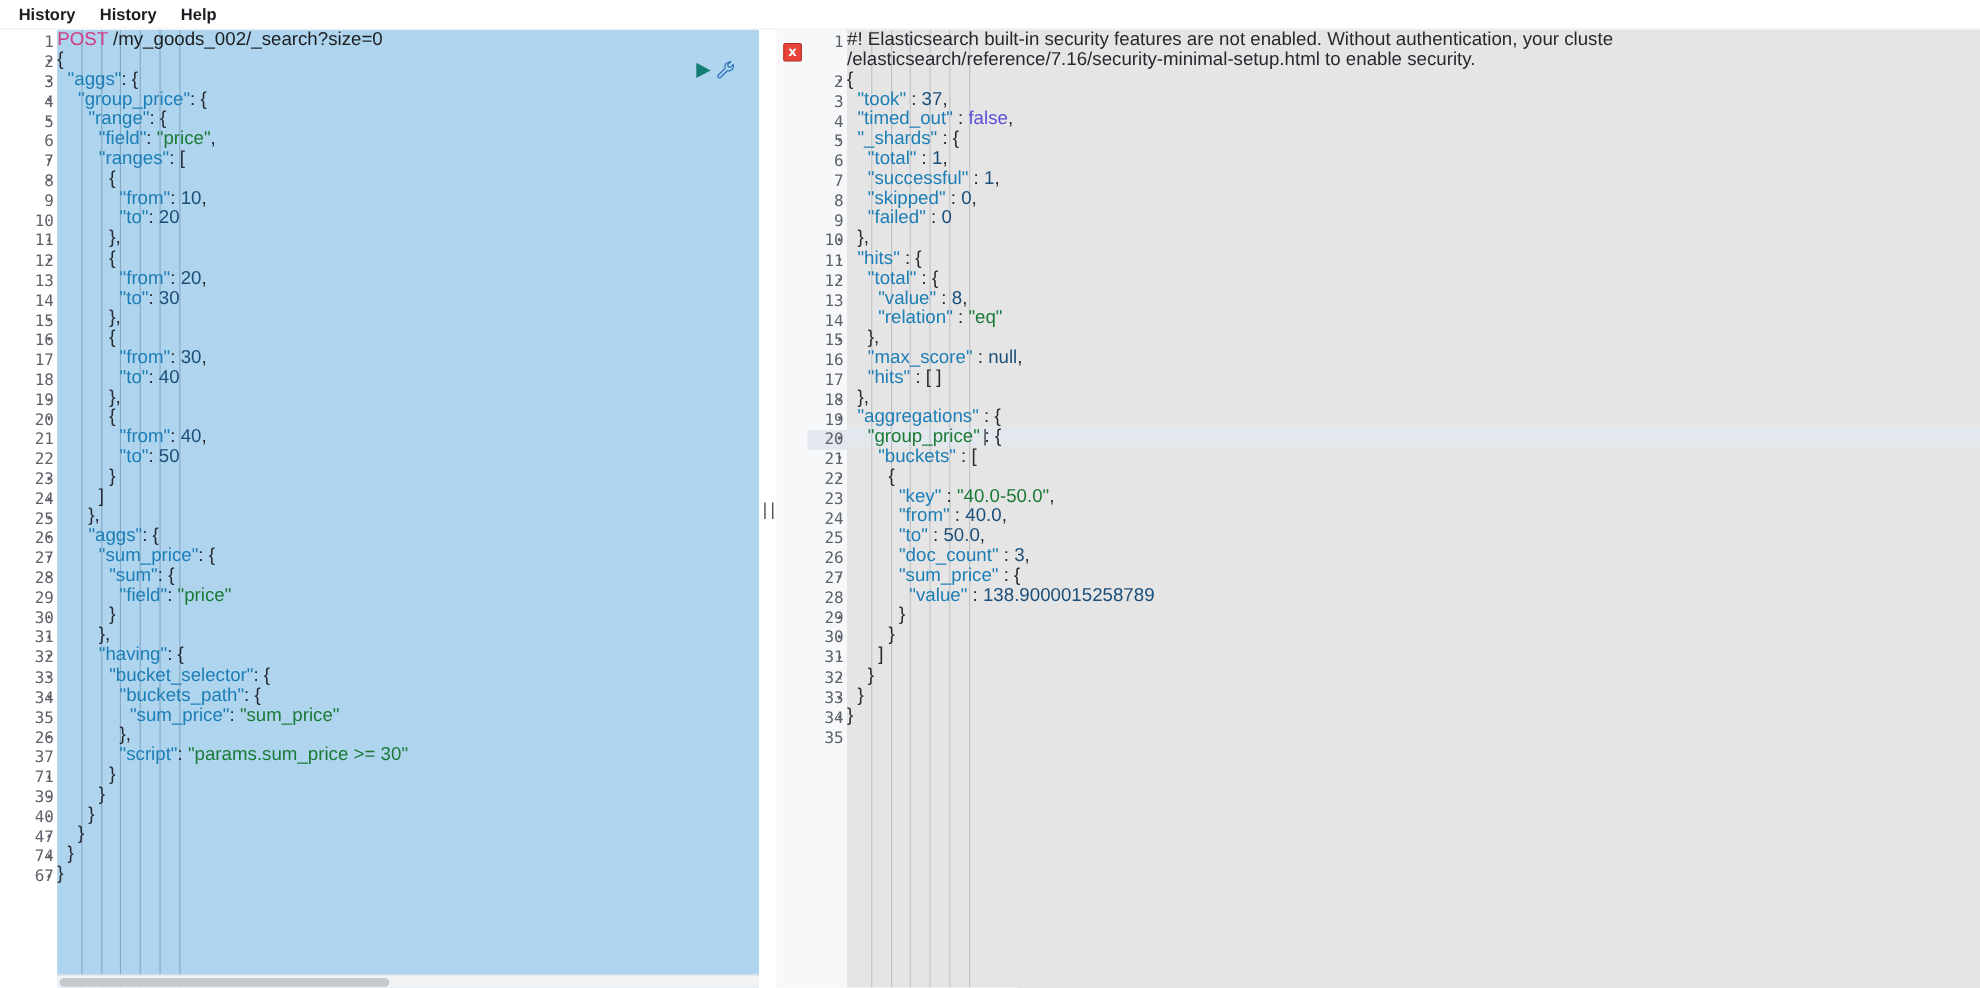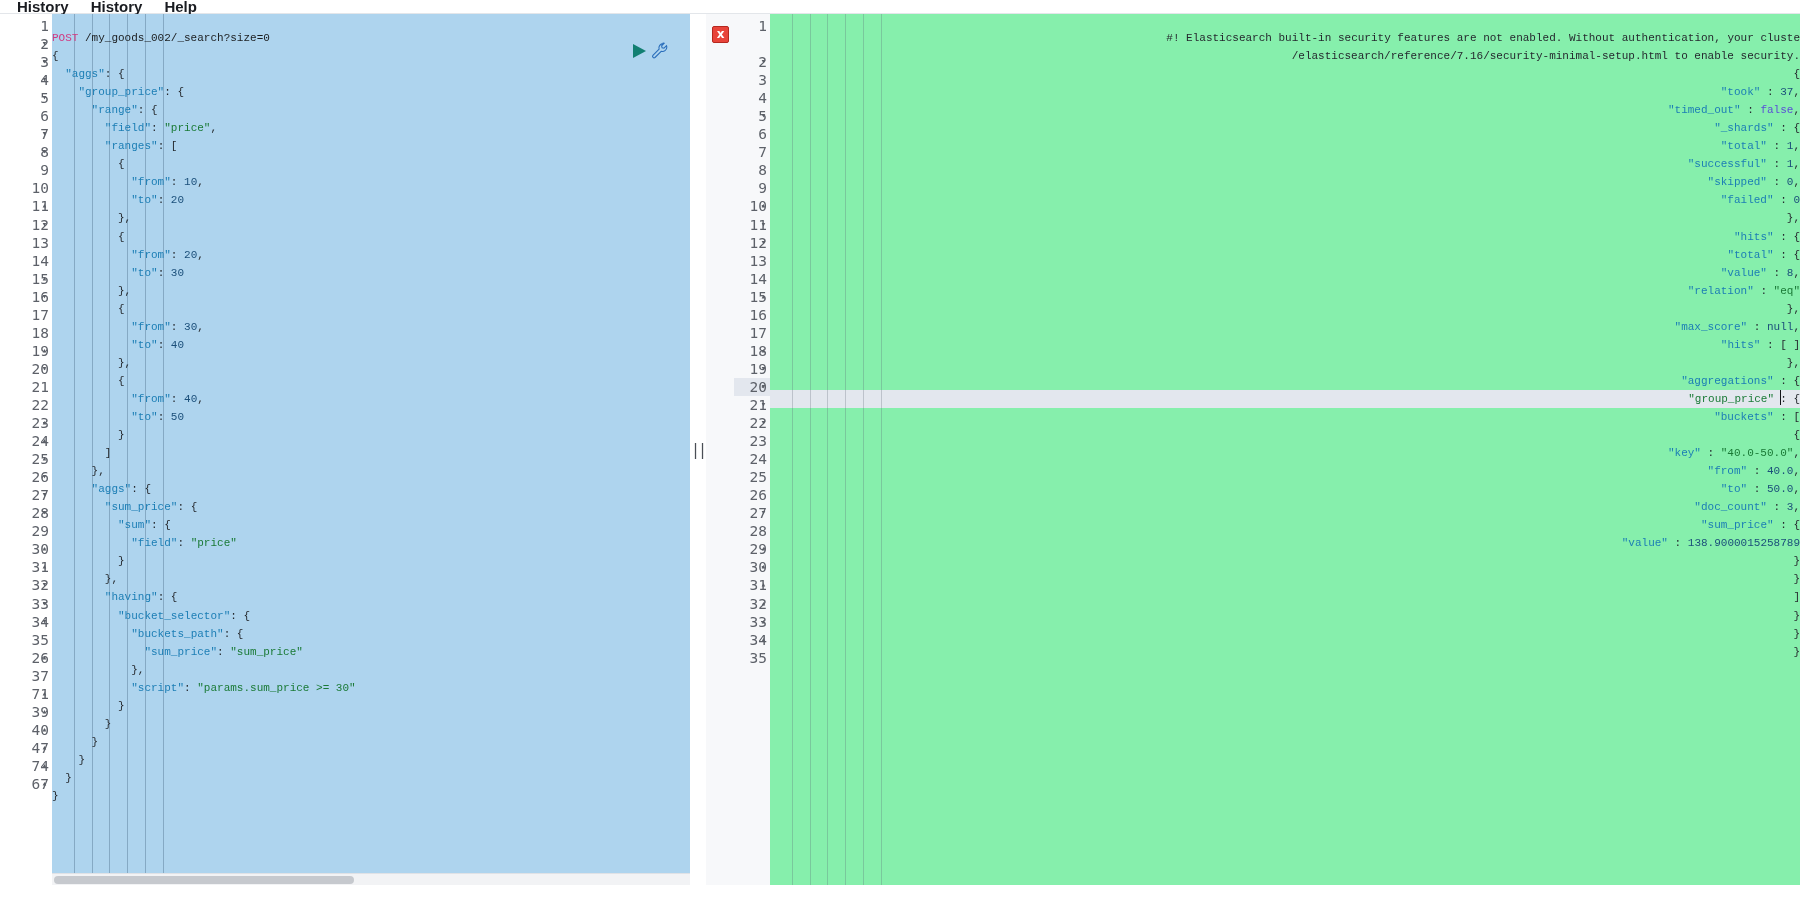--- a/index.html
+++ b/index.html
@@ -6,21 +6,21 @@
   html, body {
     margin: 0; padding: 0;
     width: 1800px; height: 898px;
     overflow: hidden;
     background: #ffffff;
     font-family: "Liberation Sans", sans-serif;
   }
 
   
   #menubar {
-    height: 14px;
+    height: 27px;
     background: #ffffff;
     display: flex;
     align-items: center;
     padding-left: 6px;
     border-bottom: 1px solid #e3e6ea;
   }
   .menu-item {
     font-size: 15px;
     font-weight: bold;
     color: #1a1c21;
@@ -64,26 +64,26 @@
     top: 0;
     width: 11px;
     height: 18.05px;
     line-height: 17px;
     font-size: 9px;
     color: #5a5e66;
     text-align: center;
   }
 
   .code {
-    font-family: Liberation Mono, monospace;
-    font-size: 11px;
+    font-family: Liberation Sans, sans-serif;
+    font-size: 17px;
     line-height: 18.05px;
     white-space: pre;
     position: relative;
-    padding-top: 15px;
+    padding-top: 0;
     flex: 1 1 auto;
     overflow: hidden;
   }
   .cline { height: 18.05px; white-space: pre; position: relative; }
 
   
   .t-method  { color: #d13a81; font-weight: normal; }
   .t-url     { color: #1b1d1f; }
   .t-key     { color: #1c7eb5; }
   .t-str     { color: #1a7a36; }
@@ -189,21 +189,21 @@
     color: #ffffff;
     font-size: 12px;
     font-family: "DejaVu Sans", sans-serif;
     font-weight: bold;
     line-height: 15px;
     text-align: center;
     cursor: pointer;
   }
   #right-gutter { width: 36px; background: #f7f8fa; }
   #right-gutter .fold { right: 1px; }
-  #right-code { background: #86efac; text-align: right; }
+  #right-code { background: #e5e5e5; }
   .r-iguide {
     position: absolute;
     top: 0; bottom: 0;
     width: 1px;
     background: rgba(90,100,115,0.28);
   }
   .active-line {
     position: absolute;
     left: 0; right: 0;
     height: 18.05px;

